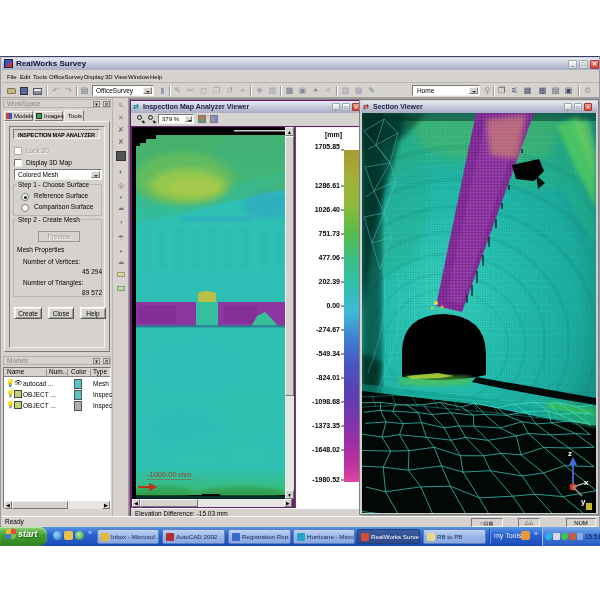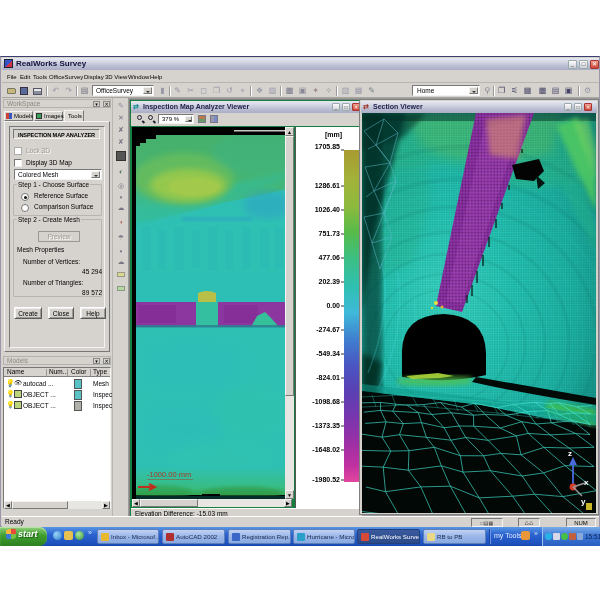--- a/index.html
+++ b/index.html
@@ -209,21 +209,21 @@
     <div class="icn" style="left:2px;top:118px;width:12px;font-size:7px;color:#b66;">◖</div>
     <div class="icn" style="left:2px;top:134px;width:12px;font-size:7px;color:#778;">☂</div>
     <div class="icn" style="left:2px;top:148px;width:12px;font-size:5px;color:#667;">▾</div>
     <div class="icn" style="left:2px;top:158px;width:12px;font-size:7px;color:#778;">☁</div>
     <div class="abs" style="left:4px;top:174px;width:8px;height:5px;background:#ddd890;border:1px solid #998;"></div>
     <div class="abs" style="left:4px;top:188px;width:8px;height:5px;background:#b8d8a0;border:1px solid #898;"></div>
   </div>
 
   <div class="abs" style="left:127px;top:41px;width:471px;height:418px;background:#9a9a9a;"></div>
 
-  <div class="abs" style="left:128px;top:42px;width:233px;height:420px;background:#15803d;border:1px solid #808080;padding-left:48px;">
+  <div class="abs" style="left:128px;top:42px;width:233px;height:420px;background:#701a75;border:1px solid #808080;padding-left:48px;">
     <div class="abs" style="left:1px;top:1px;width:229px;height:12px;background:linear-gradient(180deg,#e8eaf2,#b9bdd2 70%,#a9aec6);">
       <span class="abs" style="left:2px;top:2px;font-size:7px;color:#0a8a8a;font-weight:bold;">⇄</span>
       <span class="abs" style="left:12px;top:1.5px;font-size:7px;font-weight:bold;color:#20204a;">Inspection Map Analyzer Viewer</span>
       <span class="ttlbtn" style="left:201px;width:8px;height:8px;font-size:5px;line-height:6px;">_</span>
       <span class="ttlbtn" style="left:211px;width:8px;height:8px;font-size:5px;line-height:6px;">□</span>
       <span class="ttlbtn" style="left:221px;width:8px;height:8px;font-size:5px;line-height:6px;background:linear-gradient(#f0a090,#cc4433);color:#fff;border-color:#a33;">✕</span>
     </div>
 
     <div class="abs" style="left:1px;top:13px;width:229px;height:13px;background:#d6d3ce;">
       <span class="abs" style="left:6px;top:2px;width:5px;height:5px;border:1.5px solid #223;border-radius:50%;"></span>

